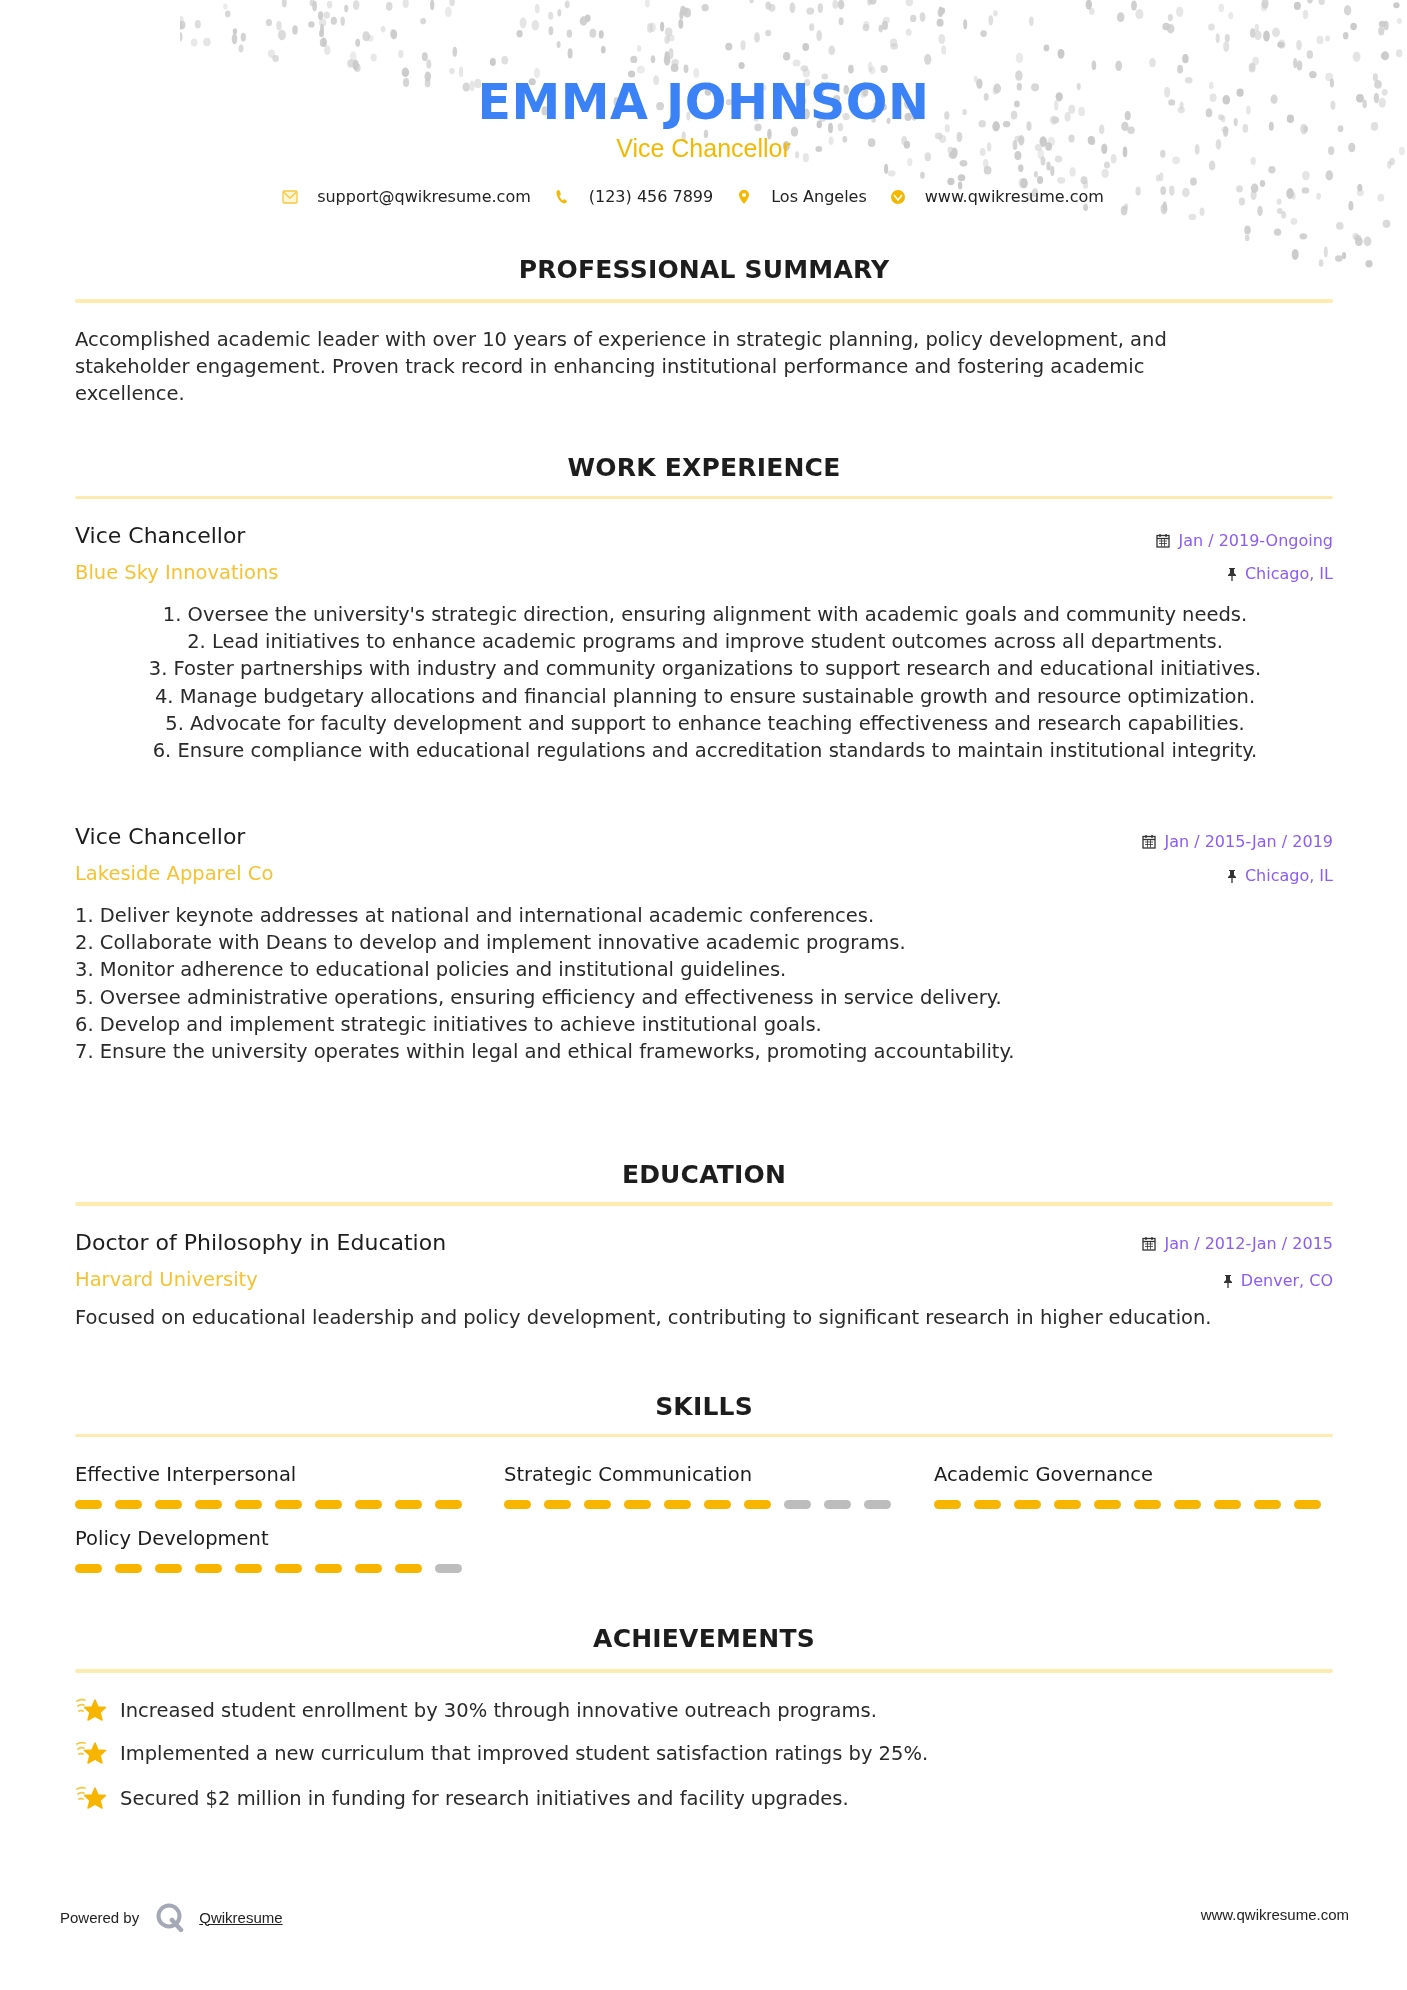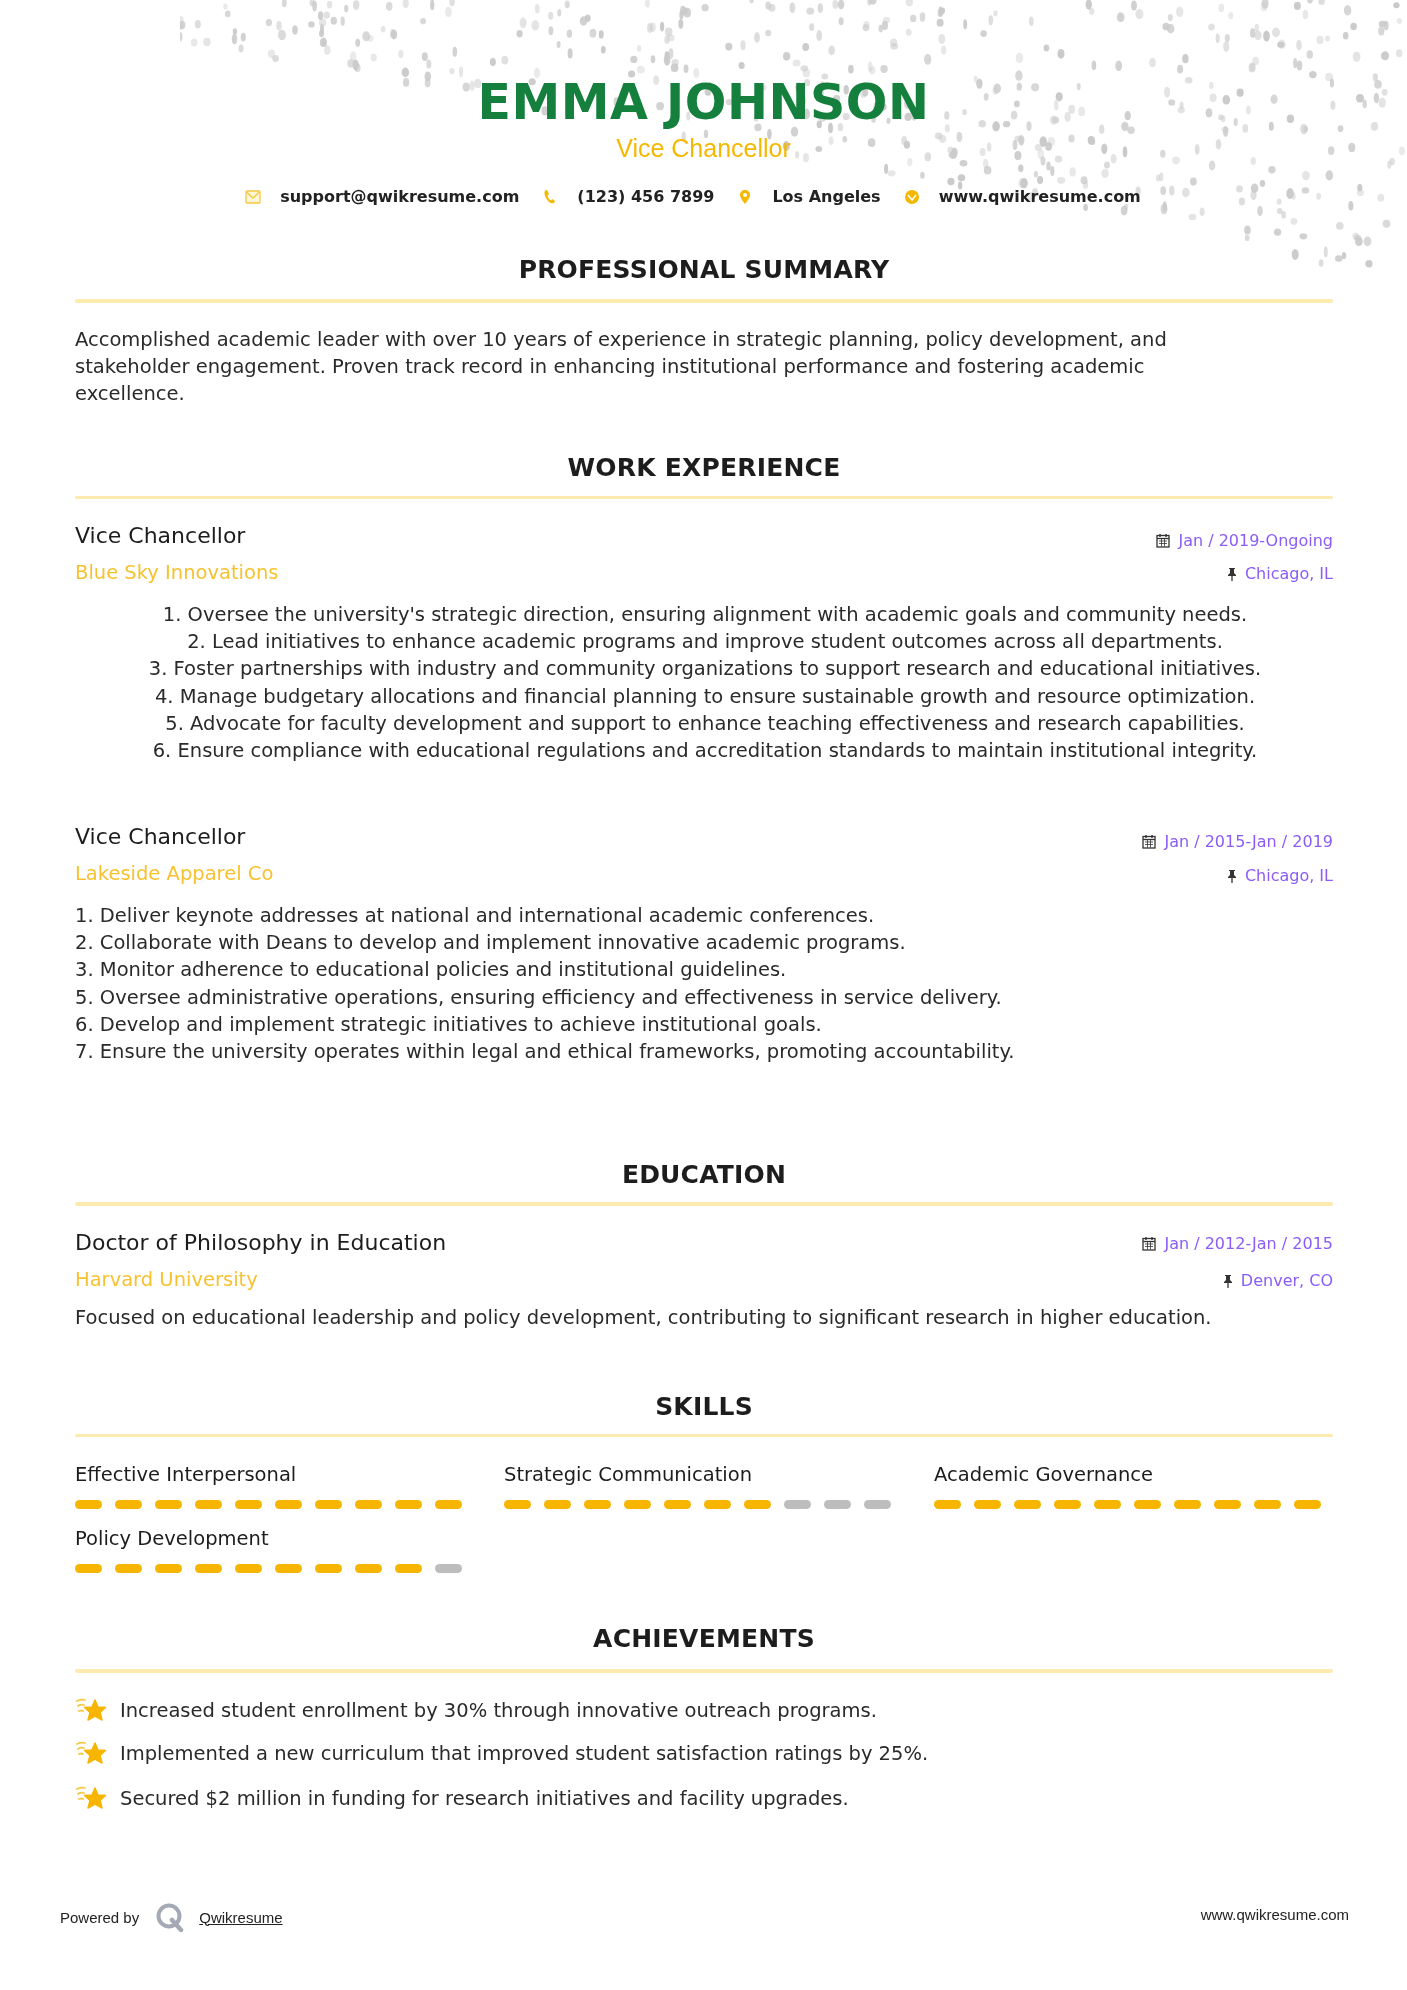--- a/index.html
+++ b/index.html
@@ -13,34 +13,34 @@
   .dots {
     position: absolute; left: 180px; top: 0; width: 1227px; height: 300px;
     pointer-events: none; z-index: 0;
   }
   .page { position: relative; z-index: 1; }
 
   
   .name {
     position: absolute; top: 74px; left: 0; width: 1407px; text-align: center;
     font-family: "DejaVu Sans", sans-serif; font-weight: bold;
-    font-size: 49px; letter-spacing: 0.5px; color: #15803d;
+    font-size: 49px; letter-spacing: 0.5px; color: #3b82f6;
   }
   .role {
     position: absolute; top: 134px; left: 0; width: 1407px; text-align: center;
     font-size: 25px; color: #f5b800;
   }
   .contacts {
     position: absolute; top: 187px; left: 0; width: 1407px;
     display: flex; justify-content: center; align-items: center;
     font-family: "DejaVu Sans", sans-serif; font-size: 16px; color: #222;
   }
   .contact { display: flex; align-items: center; }
   .contact .ic { width: 18px; height: 18px; margin-right: 18px; display: inline-flex; align-items: center; justify-content: center; }
-  .contact .txt { margin-right: 22px; font-weight: bold; }
+  .contact .txt { margin-right: 22px; }
 
   
   .section-title {
     position: absolute; left: 75px; width: 1258px; text-align: center;
     font-family: "DejaVu Sans", sans-serif; font-weight: bold; font-size: 25px;
     color: #1d1d1d; letter-spacing: 0.2px;
   }
   .rule {
     position: absolute; left: 75px; width: 1258px; height: 4px;
     background: #fdebb0; border-radius: 2px;

